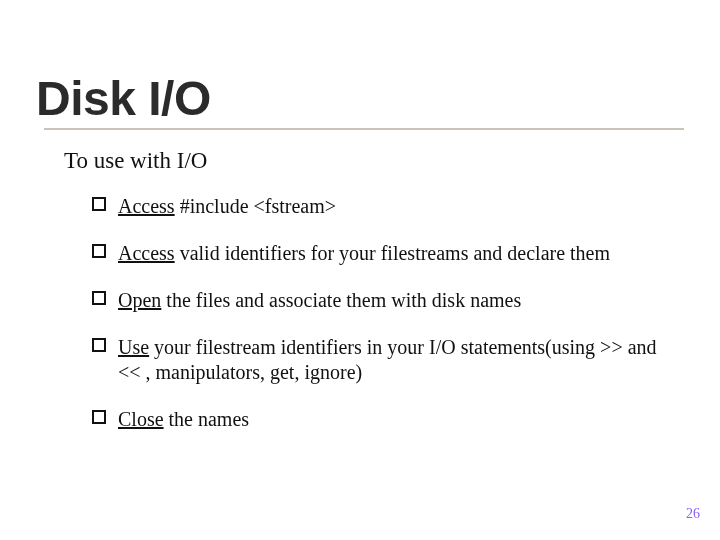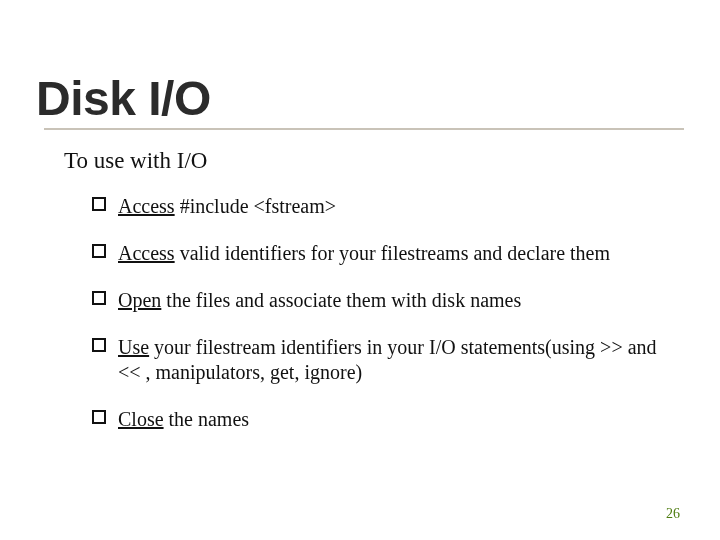--- a/index.html
+++ b/index.html
@@ -72,24 +72,24 @@
     position: absolute;
     left: 0;
     top: 3px;
     width: 14px;
     height: 14px;
     border: 2px solid #111;
     box-sizing: border-box;
   }
   .page-num {
     position: absolute;
-    right: 40px;
+    right: 20px;
     bottom: 18px;
     font-size: 14px;
-    color: #4d7c0f;
+    color: #8b5cf6;
     z-index: 1;
   }
 </style>
 </head>
 <body>
 
 <svg class="swoosh-top" viewBox="0 0 900 260" preserveAspectRatio="none">
   <path d="M0,60 C180,180 520,-30 900,100 L900,0 L0,0 Z" fill="#eaf3f8"></path>
   <path d="M0,50 C200,160 500,-10 900,80" fill="none" stroke="#69a0c4" stroke-width="3"></path>
   <path d="M0,70 C220,200 540,10 900,120" fill="none" stroke="#bcd5e6" stroke-width="5"></path>

